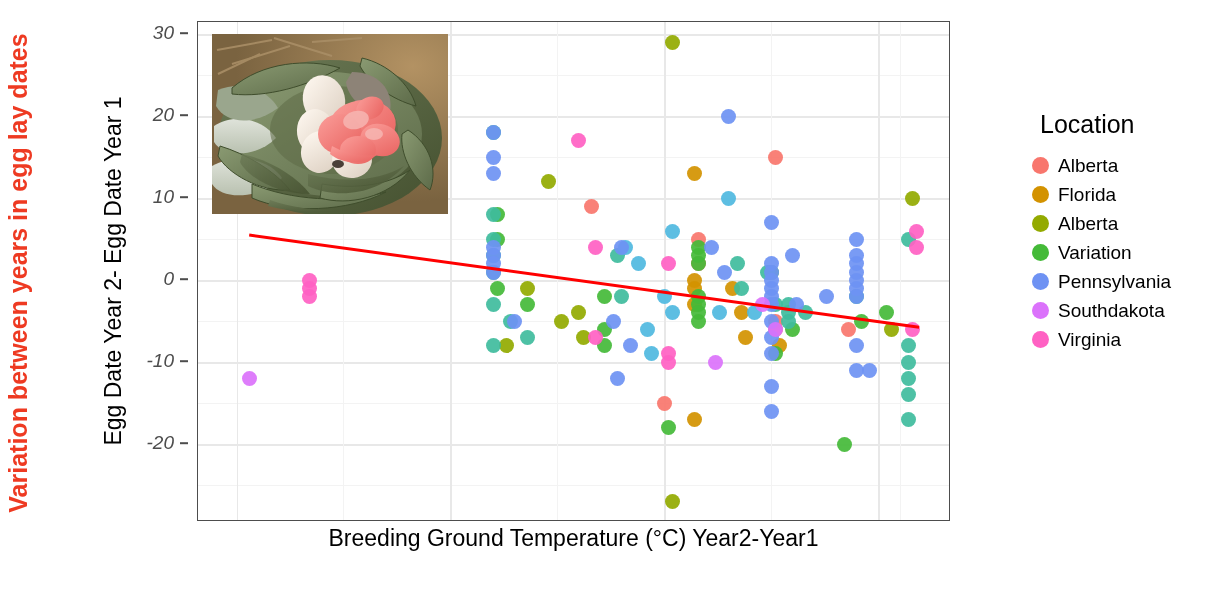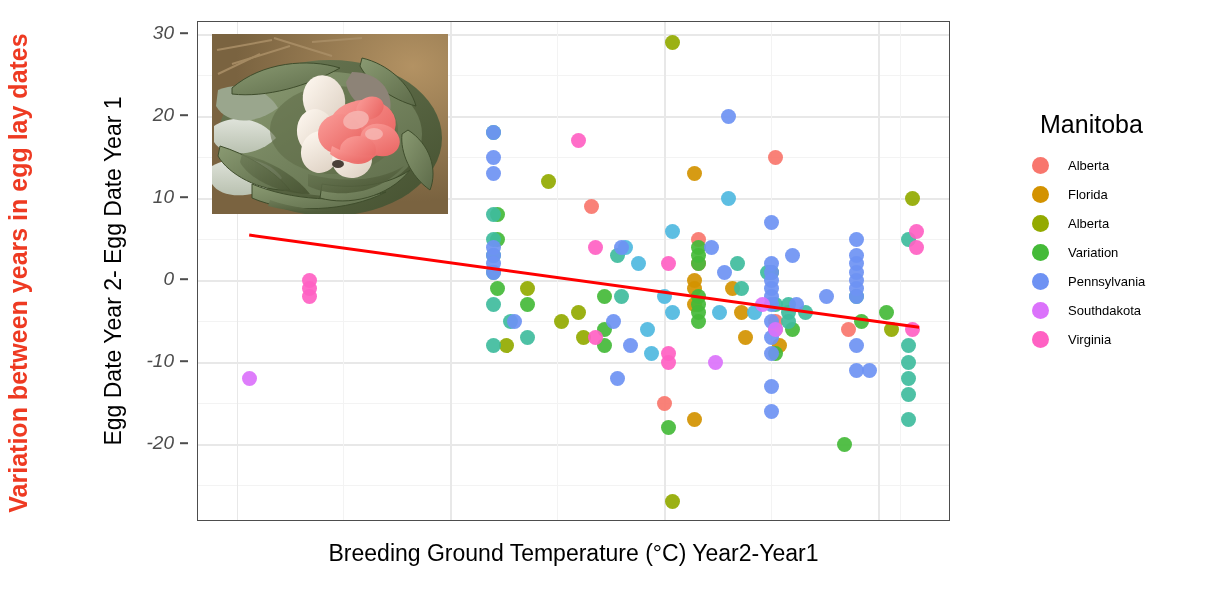--- a/index.html
+++ b/index.html
@@ -152,21 +152,21 @@
     top: 50%;
     transform: translate(-50%, -50%) rotate(-90deg);
     white-space: nowrap;
     color: #000000;
     font-size: 23px;
     font-family: "Liberation Sans", sans-serif;
   }
   #xaxis-title {
     position: absolute;
     left: 197px;
-    top: 540px;
+    top: 525px;
     width: 753px;
     text-align: center;
     color: #000000;
     font-size: 23px;
     font-family: "Liberation Sans", sans-serif;
   }
   
   #legend {
     position: absolute;
     left: 1022px;
@@ -189,24 +189,23 @@
     display: flex;
     justify-content: center;
     align-items: center;
   }
   .legend-dot {
     width: 17px;
     height: 17px;
     border-radius: 50%;
   }
   .legend-label {
-    font-size: 13px;
+    font-size: 19px;
     color: #000000;
     font-family: "Liberation Sans", sans-serif;
-    margin-left: 10px;
   }
 </style>
 </head>
 <body>
 
 <div id="figure">
 
   <div id="side-caption">
     <span class="txt">Variation between years in egg lay dates</span>
   </div>
@@ -489,21 +488,21 @@
           <path d="M58 166 C92 178 138 180 172 170 C138 180 84 180 56 172 Z"></path>
         </g>
       </svg>
     </div>
   </div>
 
 
   <div id="xaxis-title">Breeding Ground Temperature (°C) Year2-Year1</div>
 
   <div id="legend">
-    <div id="legend-title">Manitoba</div>
+    <div id="legend-title">Location</div>
     <div id="legend-items">
         <div class="legend-row">
           <div class="legend-key">
             <div class="legend-dot" style="background: rgb(248, 118, 109);"></div>
           </div>
           <div class="legend-label">Alberta</div>
         </div>
         <div class="legend-row">
           <div class="legend-key">
             <div class="legend-dot" style="background: rgb(211, 146, 0);"></div>

